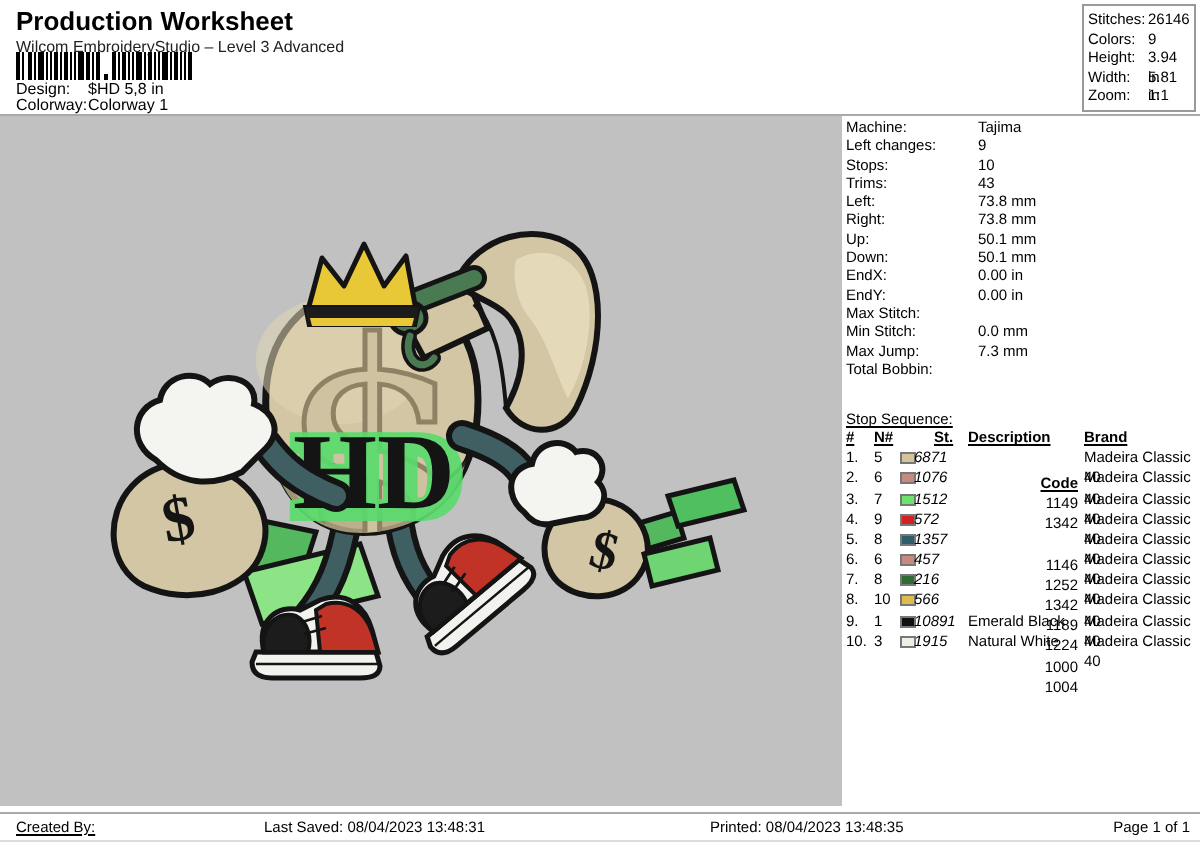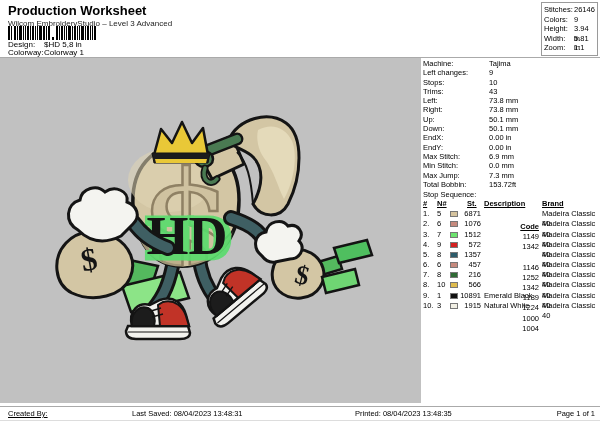--- a/index.html
+++ b/index.html
@@ -22,29 +22,29 @@
   .stat-label{width:30px;} .stat-value{flex:1;}
 
   
   .design-area{position:absolute;left:0;top:58px;width:421px;height:345px;background:#c1c1c1;}
   .design-area svg{position:absolute;left:0;top:0;}
 
   
   .info-panel{position:absolute;left:423px;top:59px;width:177px;height:344px;font-size:7.5px;}
   .m-row{display:flex;height:9.3px;line-height:9.3px;}
   .m-label{width:66px;} .m-value{flex:1;}
-  .stop-title{margin-top:1px;height:9px;line-height:9px;}
+  .stop-title{margin-top:16px;height:9px;line-height:9px;text-decoration:underline;}
   .seq-header{position:relative;height:10px;line-height:10px;font-weight:bold;}
   .seq-header span{text-decoration:underline;}
   .seq-rows{position:relative;}
   .seq-row{position:relative;height:10.2px;line-height:10.2px;}
   .c-num{position:absolute;left:0;width:13px;}
   .c-n{position:absolute;left:14px;width:12px;}
   .c-sw{position:absolute;left:27px;top:2px;width:8px;height:6px;border:1px solid #777;box-sizing:border-box;}
-  .c-st{position:absolute;left:34px;width:24px;text-align:right;}
+  .c-st{position:absolute;left:34px;width:24px;text-align:left;font-style:italic;}
   .c-st-h{position:absolute;left:44px;width:16px;}
   .c-desc{position:absolute;left:61px;width:52px;}
   .c-code{position:absolute;left:92px;width:24px;text-align:right;margin-top:23px;}
   .c-brand{position:absolute;left:119px;width:58px;}
 
   
   .footer-item{position:absolute;top:409px;font-size:7.5px;line-height:9px;}
   .f-created{left:8px;text-decoration:underline;} .f-saved{left:132px;} .f-printed{left:355px;}
   .f-page{right:5px;text-align:right;}
 </style>
@@ -274,33 +274,31 @@
         <div class="m-row">
           <span class="m-label">EndX:</span>
           <span class="m-value">0.00 in</span>
         </div>
         <div class="m-row">
           <span class="m-label">EndY:</span>
           <span class="m-value">0.00 in</span>
         </div>
         <div class="m-row">
           <span class="m-label">Max Stitch:</span>
-          <span class="m-value">6.9 mm</span>
         </div>
         <div class="m-row">
           <span class="m-label">Min Stitch:</span>
           <span class="m-value">0.0 mm</span>
         </div>
         <div class="m-row">
           <span class="m-label">Max Jump:</span>
           <span class="m-value">7.3 mm</span>
         </div>
         <div class="m-row">
           <span class="m-label">Total Bobbin:</span>
-          <span class="m-value">153.72ft</span>
         </div>
       </div>
     <div class="stop-title">Stop Sequence:</div>
     <div class="seq-header">
         <span class="c-num">#</span>
         <span class="c-n">N#</span>
         <span class="c-st-h">St.</span>
         <span class="c-desc">Description</span>
         <span class="c-code">Code</span>
         <span class="c-brand">Brand</span>

